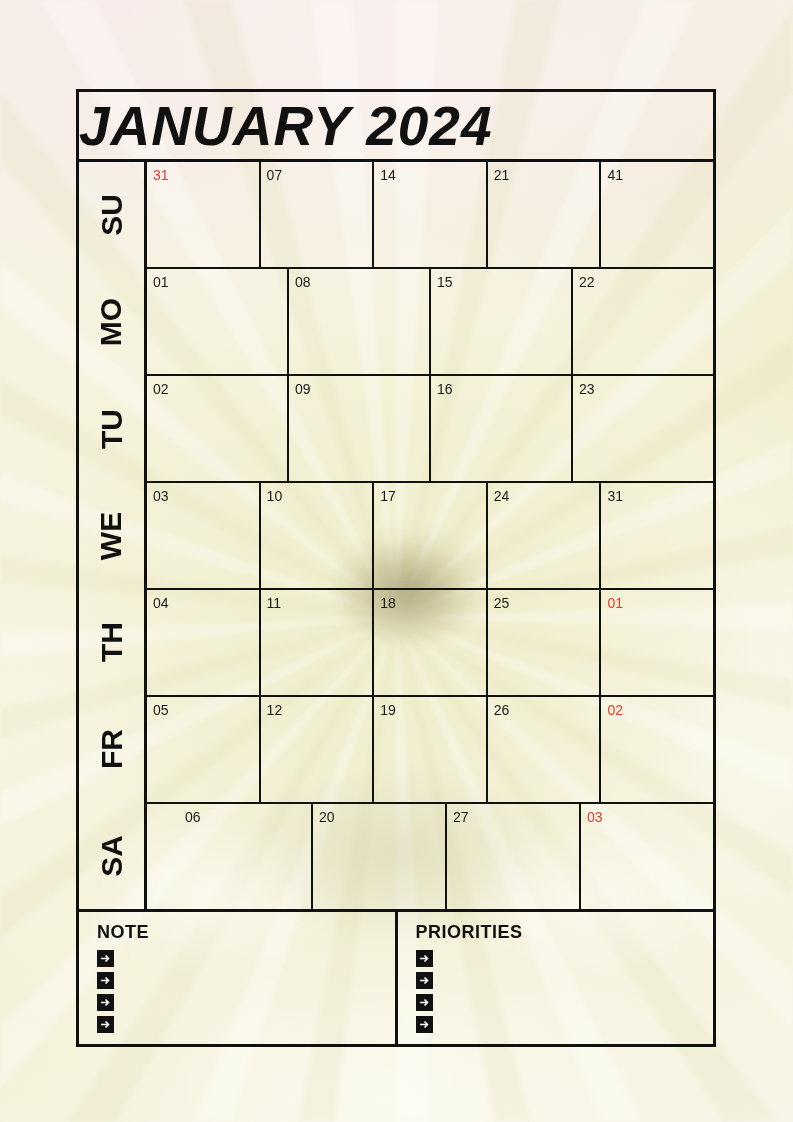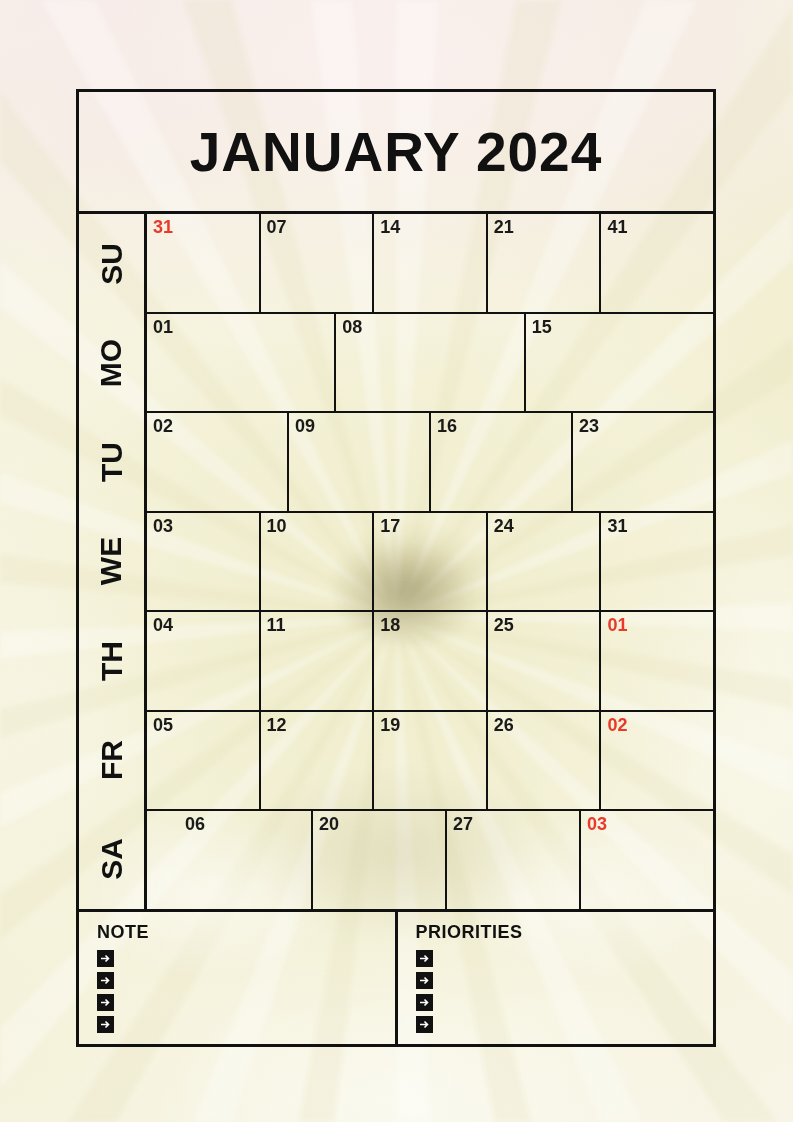--- a/index.html
+++ b/index.html
@@ -63,26 +63,26 @@
     width: 640px;
     height: 958px;
     border: 3px solid #111;
     display: flex;
     flex-direction: column;
     z-index: 5;
   }
 
   
   #title-bar {
-    height: 122px;
+    height: 70px;
     border-bottom: 3px solid #111;
     display: flex;
     align-items: center;
-    justify-content: center;
     flex: 0 0 auto;
+    font-style: italic;
   }
   #title-text {
     font-size: 55px;
     font-weight: bold;
     letter-spacing: 1px;
     color: #111;
     white-space: nowrap;
   }
 
   
@@ -127,22 +127,22 @@
   }
   .week-row:last-child { border-bottom: none; padding-left: 32px; }
   .day-cell {
     flex: 1 1 0;
     border-right: 2px solid #111;
     padding: 4px 0 0 6px;
     position: relative;
   }
   .day-cell:last-child { border-right: none; }
   .daynum {
-    font-size: 18px;
-    font-weight: 700;
+    font-size: 14px;
+    font-weight: 400;
     color: #1a1a1a;
     line-height: 1;
   }
   .daynum.muted { color: #e8392b; }
 
   
   #bottom {
     height: 135px;
     flex: 0 0 135px;
     border-top: 3px solid #111;
@@ -224,20 +224,21 @@
         <div class="day-cell"><span class="daynum">07</span></div>
         <div class="day-cell"><span class="daynum">14</span></div>
         <div class="day-cell"><span class="daynum">21</span></div>
         <div class="day-cell"><span class="daynum">41</span></div>
       </div>
 
       <div class="week-row">
         <div class="day-cell"><span class="daynum">01</span></div>
         <div class="day-cell"><span class="daynum">08</span></div>
         <div class="day-cell"><span class="daynum">15</span></div>
+        <div class="day-cell"><span class="daynum">22</span></div>
       </div>
 
       <div class="week-row">
         <div class="day-cell"><span class="daynum">02</span></div>
         <div class="day-cell"><span class="daynum">09</span></div>
         <div class="day-cell"><span class="daynum">16</span></div>
         <div class="day-cell"><span class="daynum">23</span></div>
       </div>
 
       <div class="week-row">

